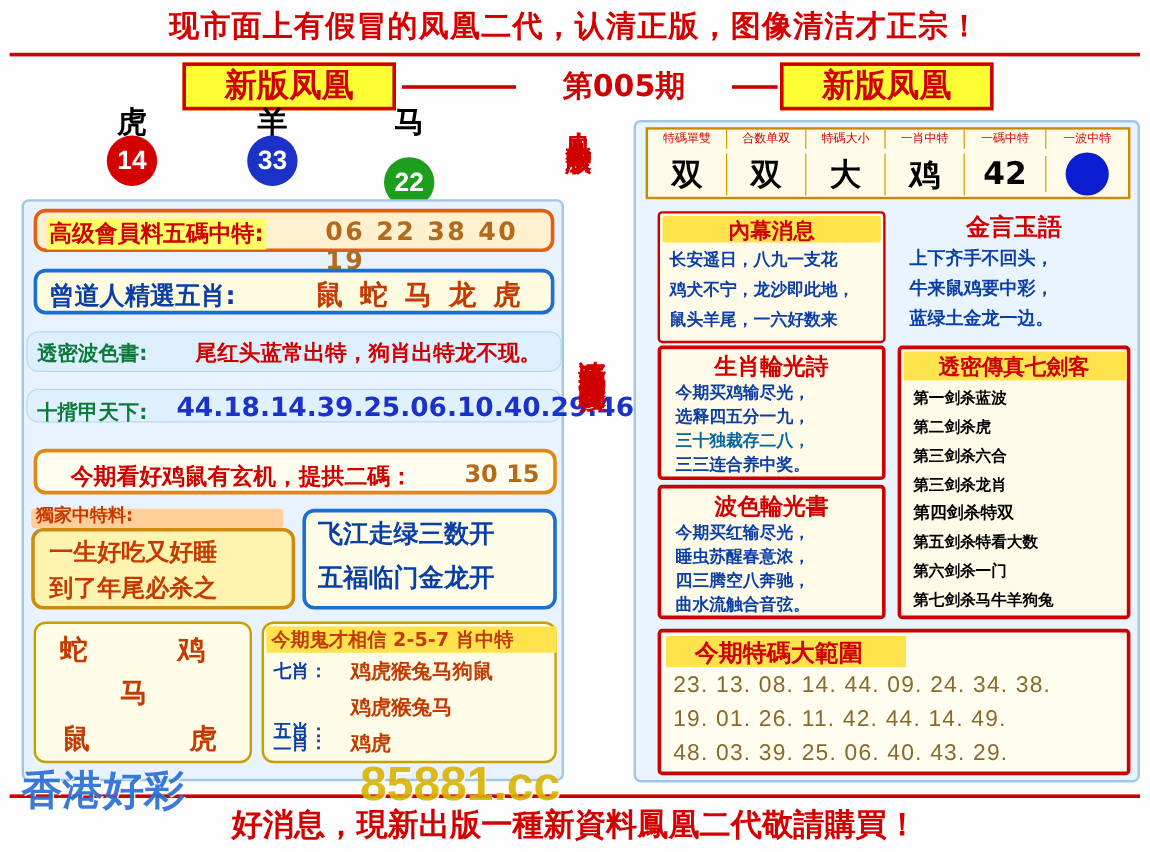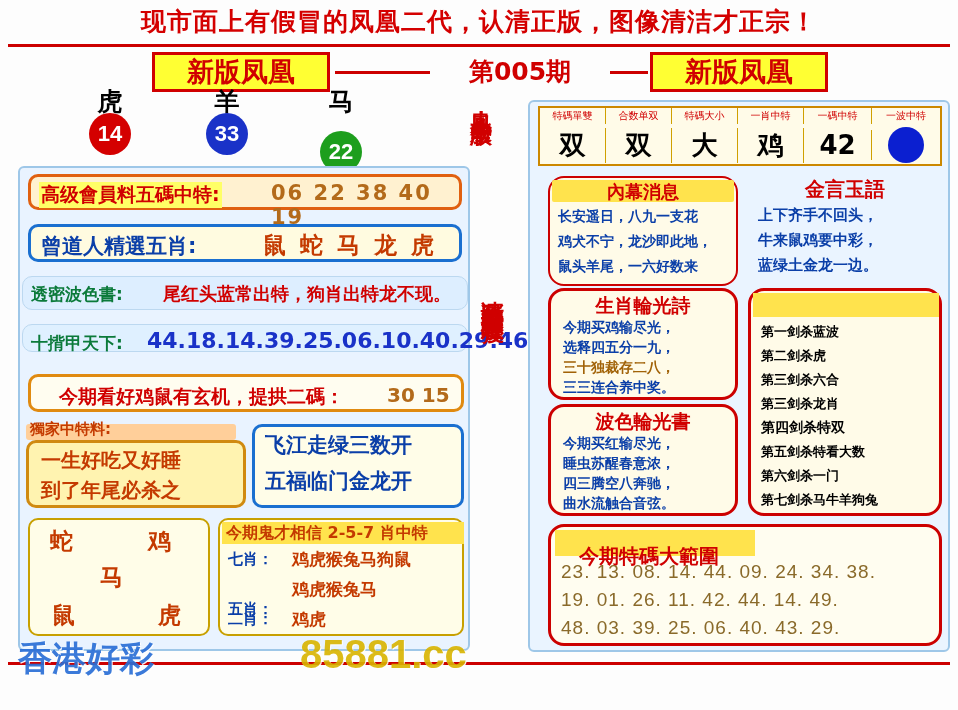--- a/index.html
+++ b/index.html
@@ -51,21 +51,21 @@
   .ltext { font-family:"DejaVu Sans", sans-serif; font-weight:bold; }
 
   
   .vert {
     position:absolute; writing-mode:vertical-rl; text-orientation:upright;
     color:#d00000; font-weight:bold; font-family:"DejaVu Sans", sans-serif;
     letter-spacing:2px;
   }
 
   
-  .rpanel { position:absolute; border:2px solid #cc0000; background:#fffbe8; border-radius:16px; }
+  .rpanel { position:absolute; border:2px solid #cc0000; background:#fffbe8; border-radius:4px; }
   .rtitle {
     color:#d00000; font-weight:bold; text-align:center;
     font-family:"DejaVu Sans", sans-serif;
   }
   .cell-hdr {
     font-size:10px; color:#d00000; text-align:center; font-family:"DejaVu Sans", sans-serif;
     border-right:1px solid #d0a000;
   }
   .cell-val {
     font-size:26px; font-weight:bold; text-align:center; color:#000;
@@ -216,49 +216,51 @@
     <div class="rtitle" style="position:absolute;left:0;top:0;width:194px;font-size:20px;">金言玉語</div>
     <div style="position:absolute;left:10px;top:30px;font-size:15px;color:#0b3fa8;font-family:'DejaVu Sans',sans-serif;font-weight:bold;">上下齐手不回头，</div>
     <div style="position:absolute;left:10px;top:55px;font-size:15px;color:#0b3fa8;font-family:'DejaVu Sans',sans-serif;font-weight:bold;">牛来鼠鸡要中彩，</div>
     <div style="position:absolute;left:10px;top:80px;font-size:15px;color:#0b3fa8;font-family:'DejaVu Sans',sans-serif;font-weight:bold;">蓝绿土金龙一边。</div>
   </div>
 
   <div class="rpanel" style="left:548px;top:288px;width:190px;height:112px;border:3px solid #cc0000;">
     <div class="rtitle" style="position:absolute;left:0;top:2px;width:184px;font-size:19px;">生肖輪光詩</div>
     <div style="position:absolute;left:12px;top:28px;font-size:14px;color:#0b3fa8;font-family:'DejaVu Sans',sans-serif;font-weight:bold;">今期买鸡输尽光，</div>
     <div style="position:absolute;left:12px;top:48px;font-size:14px;color:#0b3fa8;font-family:'DejaVu Sans',sans-serif;font-weight:bold;">选释四五分一九，</div>
-    <div style="position:absolute;left:12px;top:68px;font-size:14px;color:#a16207;font-family:'DejaVu Sans',sans-serif;font-weight:bold;">三十独裁存二八，</div>
+    <div style="position:absolute;left:12px;top:68px;font-size:14px;color:#0369a1;font-family:'DejaVu Sans',sans-serif;font-weight:bold;">三十独裁存二八，</div>
     <div style="position:absolute;left:12px;top:88px;font-size:14px;color:#0b3fa8;font-family:'DejaVu Sans',sans-serif;font-weight:bold;">三三连合养中奖。</div>
   </div>
 
   <div class="rpanel" style="left:548px;top:404px;width:190px;height:112px;border:3px solid #cc0000;">
     <div class="rtitle" style="position:absolute;left:0;top:2px;width:184px;font-size:19px;">波色輪光書</div>
     <div style="position:absolute;left:12px;top:28px;font-size:14px;color:#0b3fa8;font-family:'DejaVu Sans',sans-serif;font-weight:bold;">今期买红输尽光，</div>
     <div style="position:absolute;left:12px;top:48px;font-size:14px;color:#0b3fa8;font-family:'DejaVu Sans',sans-serif;font-weight:bold;">睡虫苏醒春意浓，</div>
     <div style="position:absolute;left:12px;top:68px;font-size:14px;color:#0b3fa8;font-family:'DejaVu Sans',sans-serif;font-weight:bold;">四三腾空八奔驰，</div>
     <div style="position:absolute;left:12px;top:88px;font-size:14px;color:#0b3fa8;font-family:'DejaVu Sans',sans-serif;font-weight:bold;">曲水流触合音弦。</div>
   </div>
 
   <div class="rpanel" style="left:748px;top:288px;width:194px;height:228px;border:3px solid #cc0000;">
     <div style="position:absolute;left:2px;top:2px;width:186px;height:24px;background:#ffe34d;"></div>
+    <div class="rtitle" style="position:absolute;left:0;top:3px;width:188px;font-size:18px;">透密傳真七劍客</div>
     <div style="position:absolute;left:10px;top:32px;font-size:13px;color:#000;font-family:'DejaVu Sans',sans-serif;font-weight:bold;">第一剑杀蓝波</div>
     <div style="position:absolute;left:10px;top:56px;font-size:13px;color:#000;font-family:'DejaVu Sans',sans-serif;font-weight:bold;">第二剑杀虎</div>
     <div style="position:absolute;left:10px;top:80px;font-size:13px;color:#000;font-family:'DejaVu Sans',sans-serif;font-weight:bold;">第三剑杀六合</div>
     <div style="position:absolute;left:10px;top:104px;font-size:13px;color:#000;font-family:'DejaVu Sans',sans-serif;font-weight:bold;">第三剑杀龙肖</div>
     <div style="position:absolute;left:10px;top:128px;font-size:14px;color:#000;font-family:'DejaVu Sans',sans-serif;font-weight:bold;">第四剑杀特双</div>
     <div style="position:absolute;left:10px;top:152px;font-size:13px;color:#000;font-family:'DejaVu Sans',sans-serif;font-weight:bold;">第五剑杀特看大数</div>
     <div style="position:absolute;left:10px;top:176px;font-size:13px;color:#000;font-family:'DejaVu Sans',sans-serif;font-weight:bold;">第六剑杀一门</div>
     <div style="position:absolute;left:10px;top:200px;font-size:13px;color:#000;font-family:'DejaVu Sans',sans-serif;font-weight:bold;">第七剑杀马牛羊狗兔</div>
   </div>
 
   <div class="rpanel" style="left:548px;top:524px;width:394px;height:122px;border:3px solid #cc0000;background:#fffdf0;">
     <div style="position:absolute;left:4px;top:3px;width:200px;height:26px;background:#ffe34d;"></div>
-    <div class="rtitle" style="position:absolute;left:4px;top:4px;width:188px;font-size:20px;margin-top:12px;">今期特碼大範圍</div>
+    <div class="rtitle" style="position:absolute;left:4px;top:4px;width:188px;font-size:20px;">今期特碼大範圍</div>
     <div style="position:absolute;left:10px;top:34px;font-size:19px;color:#8a6a2a;font-family:'Liberation Sans',sans-serif;letter-spacing:1px;">23. 13. 08. 14. 44. 09. 24. 34. 38.</div>
     <div style="position:absolute;left:10px;top:62px;font-size:19px;color:#8a6a2a;font-family:'Liberation Sans',sans-serif;letter-spacing:1px;">19. 01. 26. 11. 42. 44. 14. 49.</div>
     <div style="position:absolute;left:10px;top:90px;font-size:19px;color:#8a6a2a;font-family:'Liberation Sans',sans-serif;letter-spacing:1px;">48. 03. 39. 25. 06. 40. 43. 29.</div>
   </div>
 
   <div class="redrule" style="top:662px;"></div>
+  <div class="bottomline">好消息，現新出版一種新資料鳳凰二代敬請購買！</div>
   <div class="watermark1">香港好彩</div>
   <div class="watermark2">85881.cc</div>
 
 </div>
 
 </body></html>

